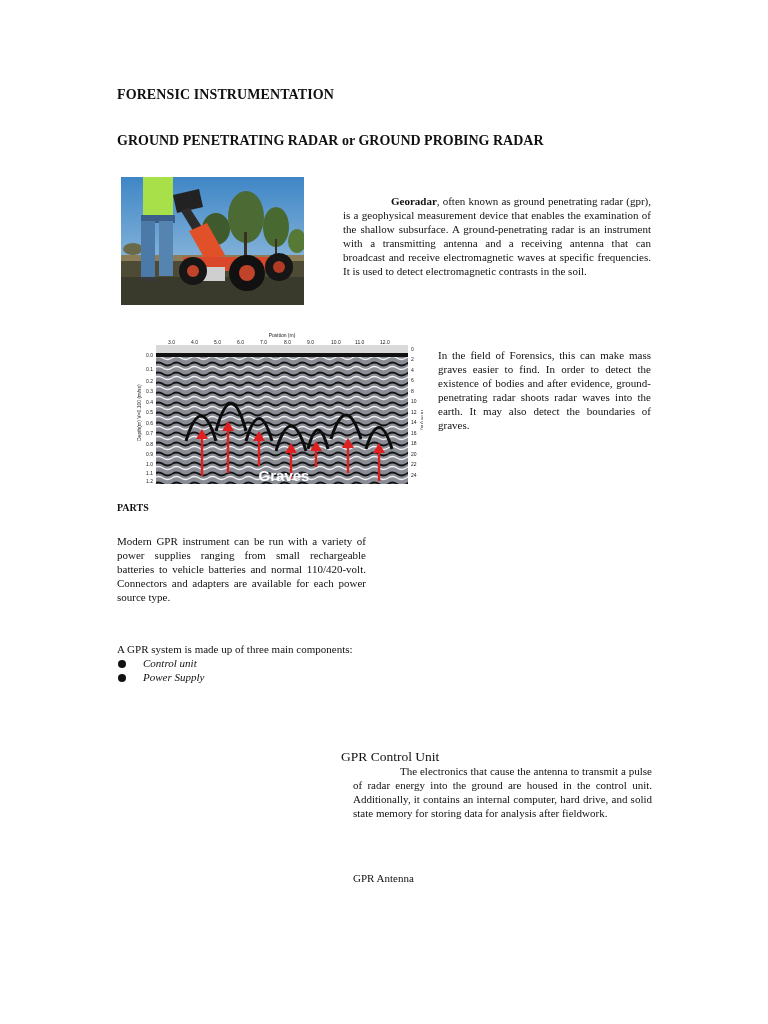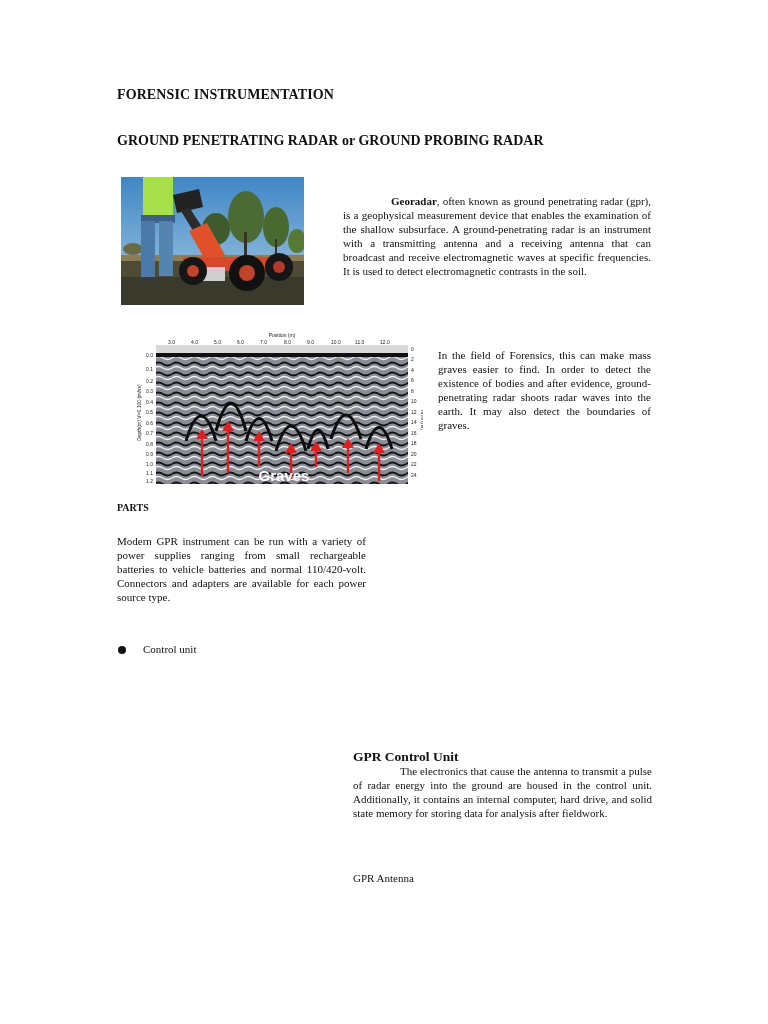--- a/index.html
+++ b/index.html
@@ -11,23 +11,23 @@
   .just { text-align:justify; text-align-last:left; font-size:11px; line-height:14px; }
   .photo { left:121px; top:177px; width:183px; height:128px; overflow:hidden; }
   .p1 { left:343px; top:194px; width:308px; }
   .p1 .indent { display:inline-block; width:48px; }
   .radar { left:136px; top:331px; width:287px; height:153px; overflow:hidden; }
   .p2 { left:438px; top:348px; width:213px; }
   .parts { left:117px; top:502px; font-weight:bold; font-size:10px; }
   .p3 { left:117px; top:534px; width:249px; }
   .p4 { left:117px; top:642px; width:249px; }
   .bullets { list-style:none; margin:0; padding:0; }
-  .bullets li { position:relative; padding-left:26px; }
+  .bullets li { position:relative; padding-left:26px;font-style:italic; }
   .bullets li::before { content:""; position:absolute; left:1px; top:4px; width:8px; height:8px; border-radius:50%; background:#111; }
-  .h3 { left:353px; top:749px; font-weight:bold; font-size:13.5px; }
+  .h3 { left:341px; top:749px; font-weight:normal; font-size:13.5px; }
   .p5 { left:353px; top:764px; width:299px; }
   .p5 .indent { display:inline-block; width:47px; }
   .h4 { left:353px; top:872px; font-weight:normal; font-size:11px; }
   .tick { font-family:"Liberation Sans","DejaVu Sans",sans-serif; font-size:5px; fill:#222; }
 </style>
 </head>
 <body>
 
 <div class="abs h1">FORENSIC INSTRUMENTATION</div>
 <div class="abs h2">GROUND PENETRATING RADAR or GROUND PROBING RADAR</div>
@@ -168,22 +168,24 @@
     <text transform="translate(285,78) rotate(90)" class="tick">Time (ns)</text>
   </svg>
 </div>
 
 <div class="abs just p2">In the field of Forensics, this can make mass graves easier to find. In order to detect the existence of bodies and after evidence, ground-penetrating radar shoots radar waves into the earth. It may also detect the boundaries of graves.</div>
 
 <div class="abs parts">PARTS</div>
 <div class="abs just p3">Modern GPR instrument can be run with a variety of power supplies ranging from small rechargeable batteries to vehicle batteries and normal 110/420-volt. Connectors and adapters are available for each power source type.</div>
 
 <div class="abs just p4">
+  <div>A GPR system is made up of three main components:</div>
   <ul class="bullets">
     <li>Control unit</li>
+    <li>Power Supply</li>
   </ul>
 </div>
 
 <div class="abs h3">GPR Control Unit</div>
 <div class="abs just p5">
   <span class="indent"></span><span>The electronics that cause the antenna to transmit a pulse of radar energy into the ground are housed in the control unit. Additionally, it contains an internal computer, hard drive, and solid state memory for storing data for analysis after fieldwork.</span>
 </div>
 
 <div class="abs h4">GPR Antenna</div>
 

